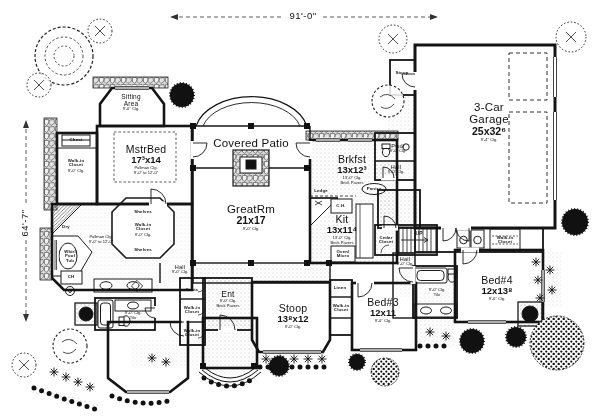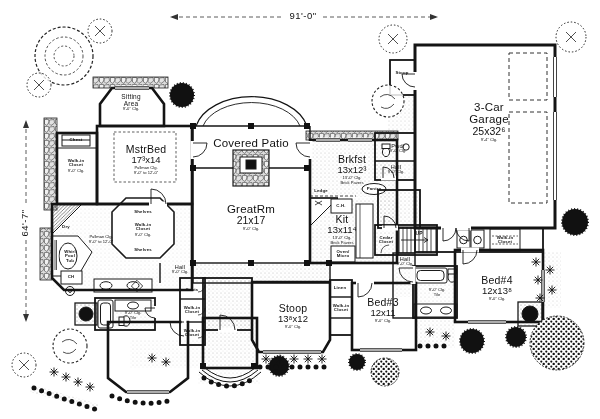--- a/index.html
+++ b/index.html
@@ -2,21 +2,21 @@
 <html><head>
 <meta charset="utf-8">
 <style>
   html,body{margin:0;padding:0;background:#fff}
   .stage{position:relative;width:600px;height:419px;background:#fff;overflow:hidden;
          font-family:"Liberation Sans",sans-serif;color:#111}
   .stage svg{position:absolute;left:0;top:0}
   .lbl{position:absolute;transform:translate(-50%,-50%);text-align:center;color:#111;
        line-height:1.1;white-space:pre-line;pointer-events:none}
   .nm{display:block;font-weight:400;letter-spacing:.2px}
-  .dm{display:block;font-weight:400}
+  .dm{display:block;font-weight:700}
   .nt{display:block;font-weight:400;font-size:4.1px;line-height:1.2;margin-top:.5px}
   .xs .nm{font-size:4.3px;font-weight:700}
   .sm .nm{font-size:5.6px}
   .md .nm{font-size:8.5px}
   .lg .nm{font-size:10.5px}
   .lg .dm{font-size:9.5px}
   .xl .nm{font-size:11.5px}
   .xl .dm{font-size:10.5px}
   .vrt{transform:translate(-50%,-50%) rotate(-90deg)}
   .dim{font-size:9.5px;font-weight:400;letter-spacing:.5px}
@@ -465,20 +465,24 @@
 <div class="lbl xs" style="left:340px;top:288px">
   <span class="nm">Linen</span>
 </div>
 <div class="lbl xs" style="left:341px;top:308px">
   <span class="nm">Walk-in
 Closet</span>
 </div>
 <div class="lbl lg" style="left:293px;top:316px">
   <span class="nm">Stoop</span><span class="dm">13⁸x12</span><span class="nt">9'-0" Clg.</span>
 </div>
+<div class="lbl md" style="left:228px;top:299px">
+  <span class="nm">Ent</span><span class="nt">9'-0" Clg.
+Brick Pavers</span>
+</div>
 <div class="lbl sm" style="left:180px;top:269px">
   <span class="nm">Hall</span><span class="nt">9'-0" Clg.</span>
 </div>
 <div class="lbl xs" style="left:192px;top:290px">
   <span class="nm">Coats</span>
 </div>
 <div class="lbl xs" style="left:192px;top:310px">
   <span class="nm">Walk-in
 Closet</span>
 </div>

